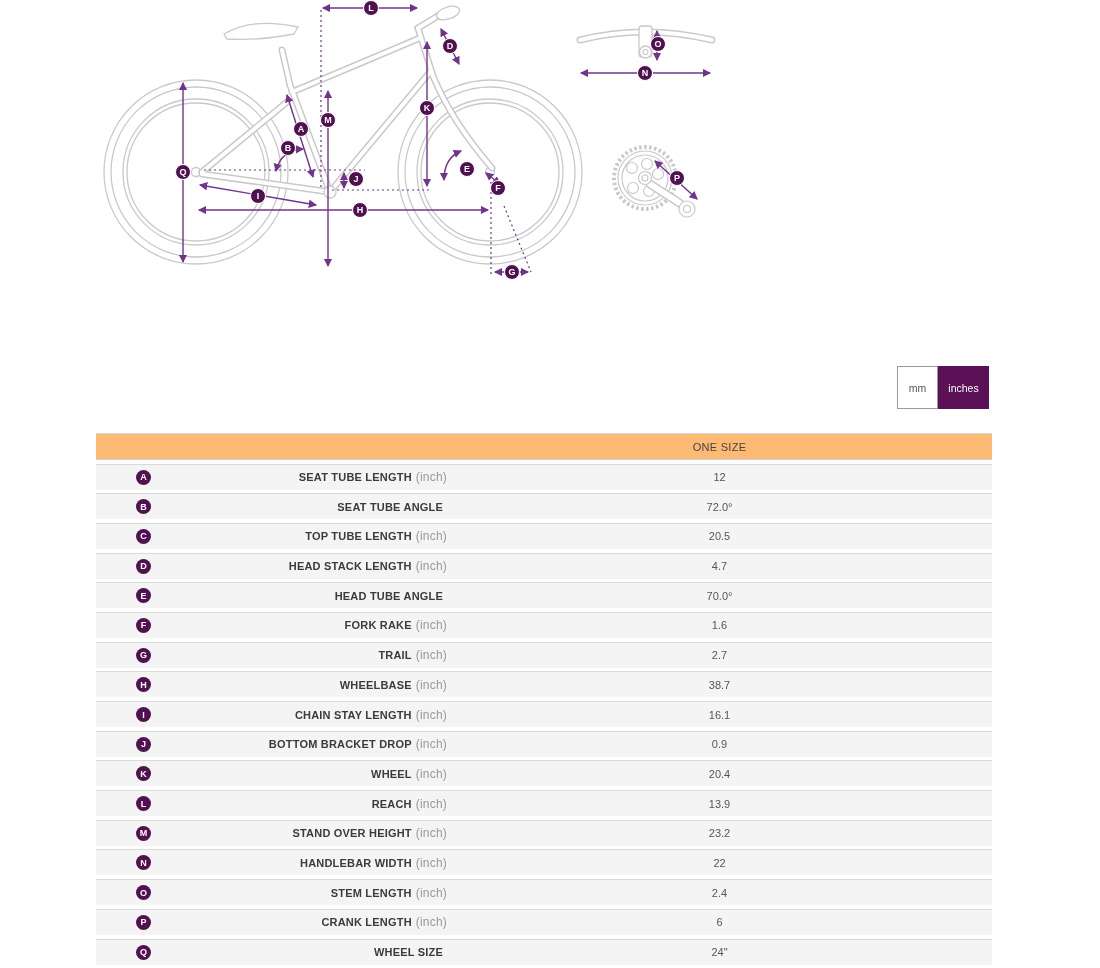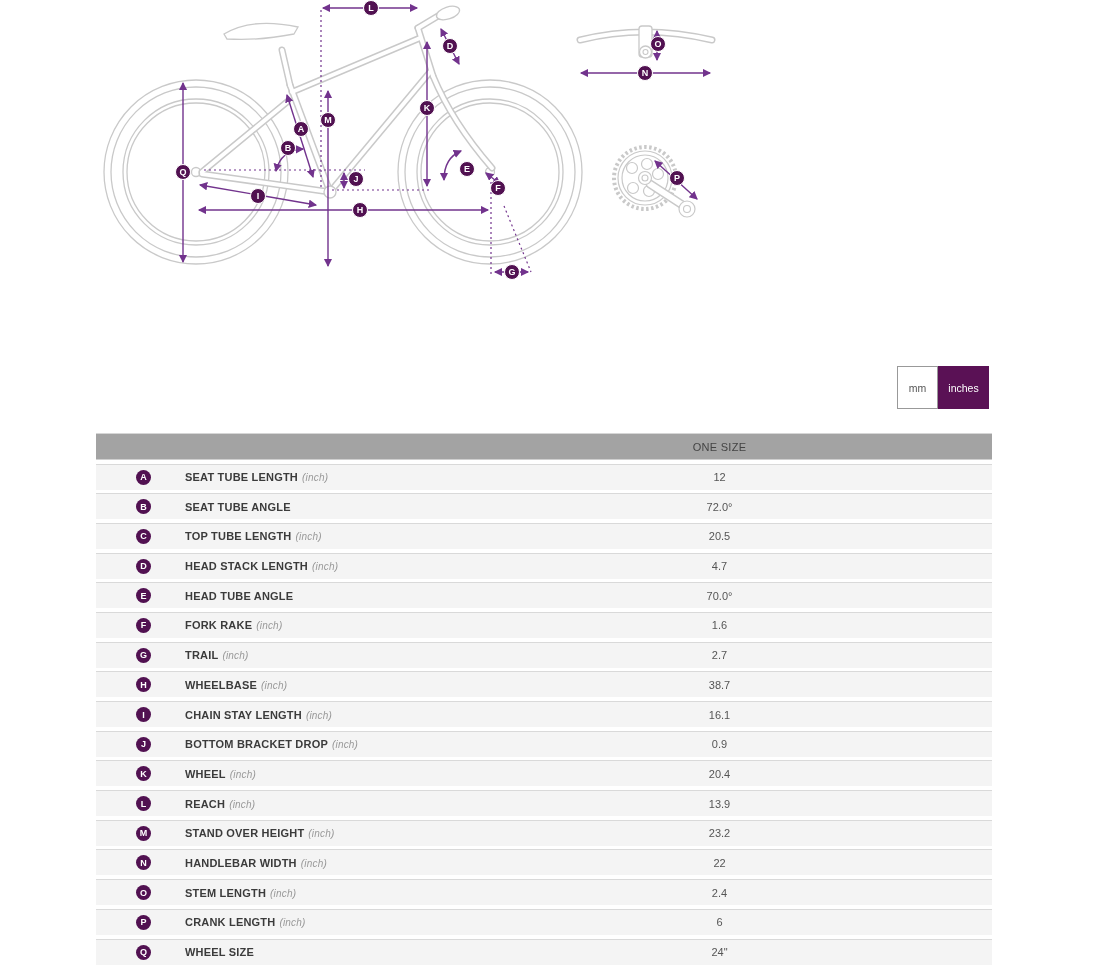--- a/index.html
+++ b/index.html
@@ -12,26 +12,26 @@
   svg text.badge-letter { fill:#fff; font-weight:bold; font-size:9px; font-family:"Liberation Sans",sans-serif; }
 
   
   .unit-toggle { position:absolute; left:897px; top:366px; display:flex; height:26px; }
   .unit-btn { font-size:10.5px; height:43px; display:flex; align-items:center; justify-content:center; cursor:pointer; }
   .unit-btn.mm { width:41px; background:#ffffff; border:1px solid #999; color:#555; }
   .unit-btn.inches { width:51px; background:#5a1155; border:1px solid #5a1155; color:#fff; }
 
   
   .geo-table { position:absolute; left:96px; top:433px; width:896px; }
-  .geo-header { height:27px; background:#a3a3a3; border-top:1px solid #d6d6d6; border-bottom:1px solid #cfcfcf; display:flex; margin-bottom:3.5px; }
+  .geo-header { height:27px; background:#fdba74; border-top:1px solid #d6d6d6; border-bottom:1px solid #cfcfcf; display:flex; margin-bottom:3.5px; }
   .geo-row { height:26px; background:#f4f4f4; border-top:1px solid #d9d9d9; display:flex; align-items:center; margin-bottom:3.7px; }
   .col-badge { width:89px; display:flex; align-items:center; padding-left:40px; flex:none; }
   .row-badge { width:15px; height:15px; border-radius:50%; background:#511151; color:#fff; font-size:9px; font-weight:bold; display:flex; align-items:center; justify-content:center; }
-  .col-label { flex:1; font-size:11px; font-weight:bold; color:#3b3b3b; letter-spacing:.2px; display:flex; align-items:baseline; gap:4px; white-space:nowrap; }
-  .col-label .unit { font-size:10px; color:#999; font-weight:normal;font-style:italic; }
+  .col-label { flex:1; font-size:11px; font-weight:bold; color:#3b3b3b; letter-spacing:.2px; display:flex; align-items:baseline; gap:4px; white-space:nowrap;justify-content:flex-end; }
+  .col-label .unit { font-size:12px; color:#999; font-weight:normal; }
   .col-value { width:545px; flex:none; text-align:center; font-size:11px; color:#555; }
   .geo-header .col-value { display:flex; align-items:center; justify-content:center; color:#444; font-size:11px; letter-spacing:.3px; }
 </style>
 </head>
 <body>
 
 <div class="stage">
 
   <div class="diagram-wrap">
     <svg width="1100" height="330" viewBox="0 0 1100 330">

